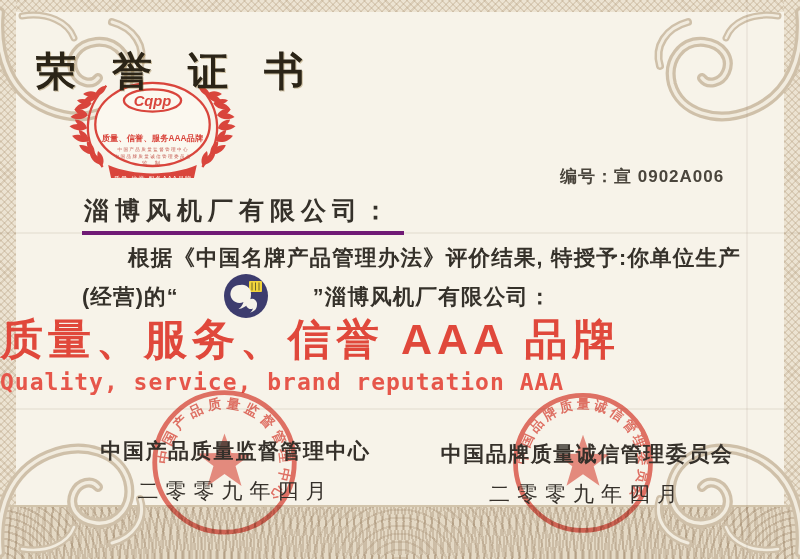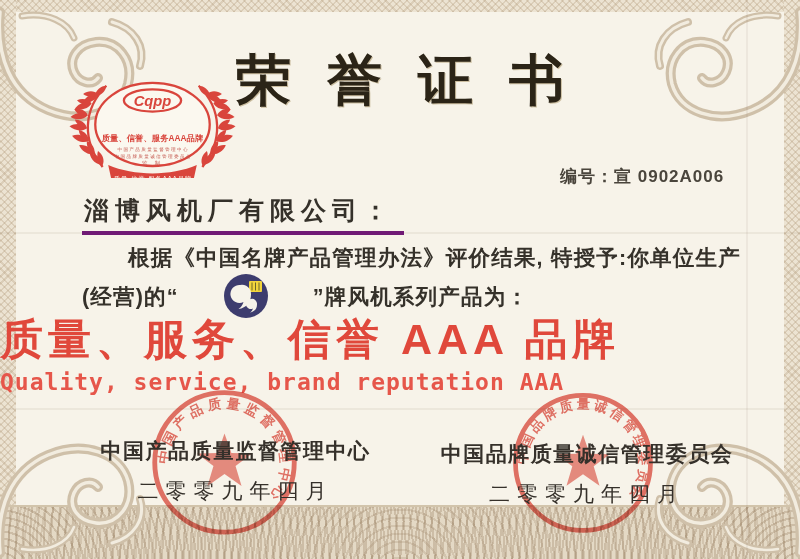--- a/index.html
+++ b/index.html
@@ -23,23 +23,23 @@
       repeating-radial-gradient(circle at 50% 130%, rgba(150,124,94,.22) 0 2px, transparent 2px 8px),
       repeating-radial-gradient(circle at 100% 130%, rgba(150,124,94,.30) 0 2px, transparent 2px 7px),
       #e4d9c5;
     border-top:2px solid #d2c4ab;}
   .corners{position:absolute;left:0;top:0;width:800px;height:559px;pointer-events:none;}
   
   .crease-h{position:absolute;left:0;width:800px;height:2px;background:rgba(110,92,64,.08);}
   .crease-v{position:absolute;top:0;width:2px;height:559px;background:rgba(110,92,64,.07);}
   
   .title{
-    position:absolute;left:0;right:0;top:44px;text-align:center;
+    position:absolute;left:0;right:0;top:44px;
     font-family:"DejaVu Serif","Liberation Serif",serif;
-    font-size:55px;font-weight:bold;color:#2b2417;
+    font-size:40px;font-weight:bold;color:#2b2417;
     letter-spacing:36px;text-indent:36px;text-shadow:1px 1px 0 rgba(122,92,26,.35);
   }
   .number-line{position:absolute;left:560px;top:165px;font-size:17px;font-weight:bold;color:#4a453c;letter-spacing:1px;}
   .recipient{
     position:absolute;left:82px;top:194px;font-size:25px;font-weight:bold;color:#35312a;
     letter-spacing:6px;border-bottom:4px solid #701a75;padding:0 10px 4px 2px;
   }
   .body1{position:absolute;left:128px;top:243px;font-size:21.5px;color:#35312a;letter-spacing:1.2px;font-weight:bold;}
   .body2{position:absolute;left:82px;top:272px;height:48px;display:flex;align-items:center;font-size:21.5px;color:#35312a;letter-spacing:1.2px;font-weight:bold;gap:38px;}
   .body2 .brand-logo{margin:0 6px;}
@@ -157,21 +157,21 @@
   <div class="body1">根据《中国名牌产品管理办法》评价结果, 特授予:你单位生产</div>
   <div class="body2">
     <span>(经营)的“</span>
     <svg class="brand-logo" width="46" height="46" viewBox="0 0 46 46">
       <circle cx="23" cy="23" r="22" fill="#3d3c6e"></circle>
       <rect x="26" y="8" width="13" height="11" rx="1" fill="#f2d43b"></rect>
       <path d="M29,9.5 v8 M32.5,9.5 v8 M36,9.5 v8" stroke="#6b642a" stroke-width="1"></path>
       <path d="M17,12 a9 9 0 1 0 3.5,17 c-1.5,5 -5,7 -5,7 c8,-1 12.5,-7 12.5,-14.5 a9 9 0 0 0 -11,-9.5 z" fill="#f6f3ea"></path>
       <path d="M28,26 a5 5 0 1 0 2,9.5 c-1,3 -3,4 -3,4 c4.5,-0.5 7,-4 7,-8 a5 5 0 0 0 -6,-5.5 z" fill="#f6f3ea"></path>
     </svg>
-    <span>”牌风机系列产品为：</span>
+    <span>”淄博风机厂有限公司：</span>
   </div>
 
   <div class="award-cn">质量、服务、信誉 AAA 品牌</div>
   <div class="award-en">Quality, service, brand reputation AAA</div>
 
   <svg class="seal seal-left" width="155" height="155" viewBox="0 0 160 160">
     <defs>
         <path id="sealArcL" d="M22,84 a58,58 0 1 1 116,0 a58,58 0 1 1 -116,0"></path>
       </defs>
     <circle cx="80" cy="82" r="72" fill="none" stroke="#e1564b" stroke-width="5"></circle>

